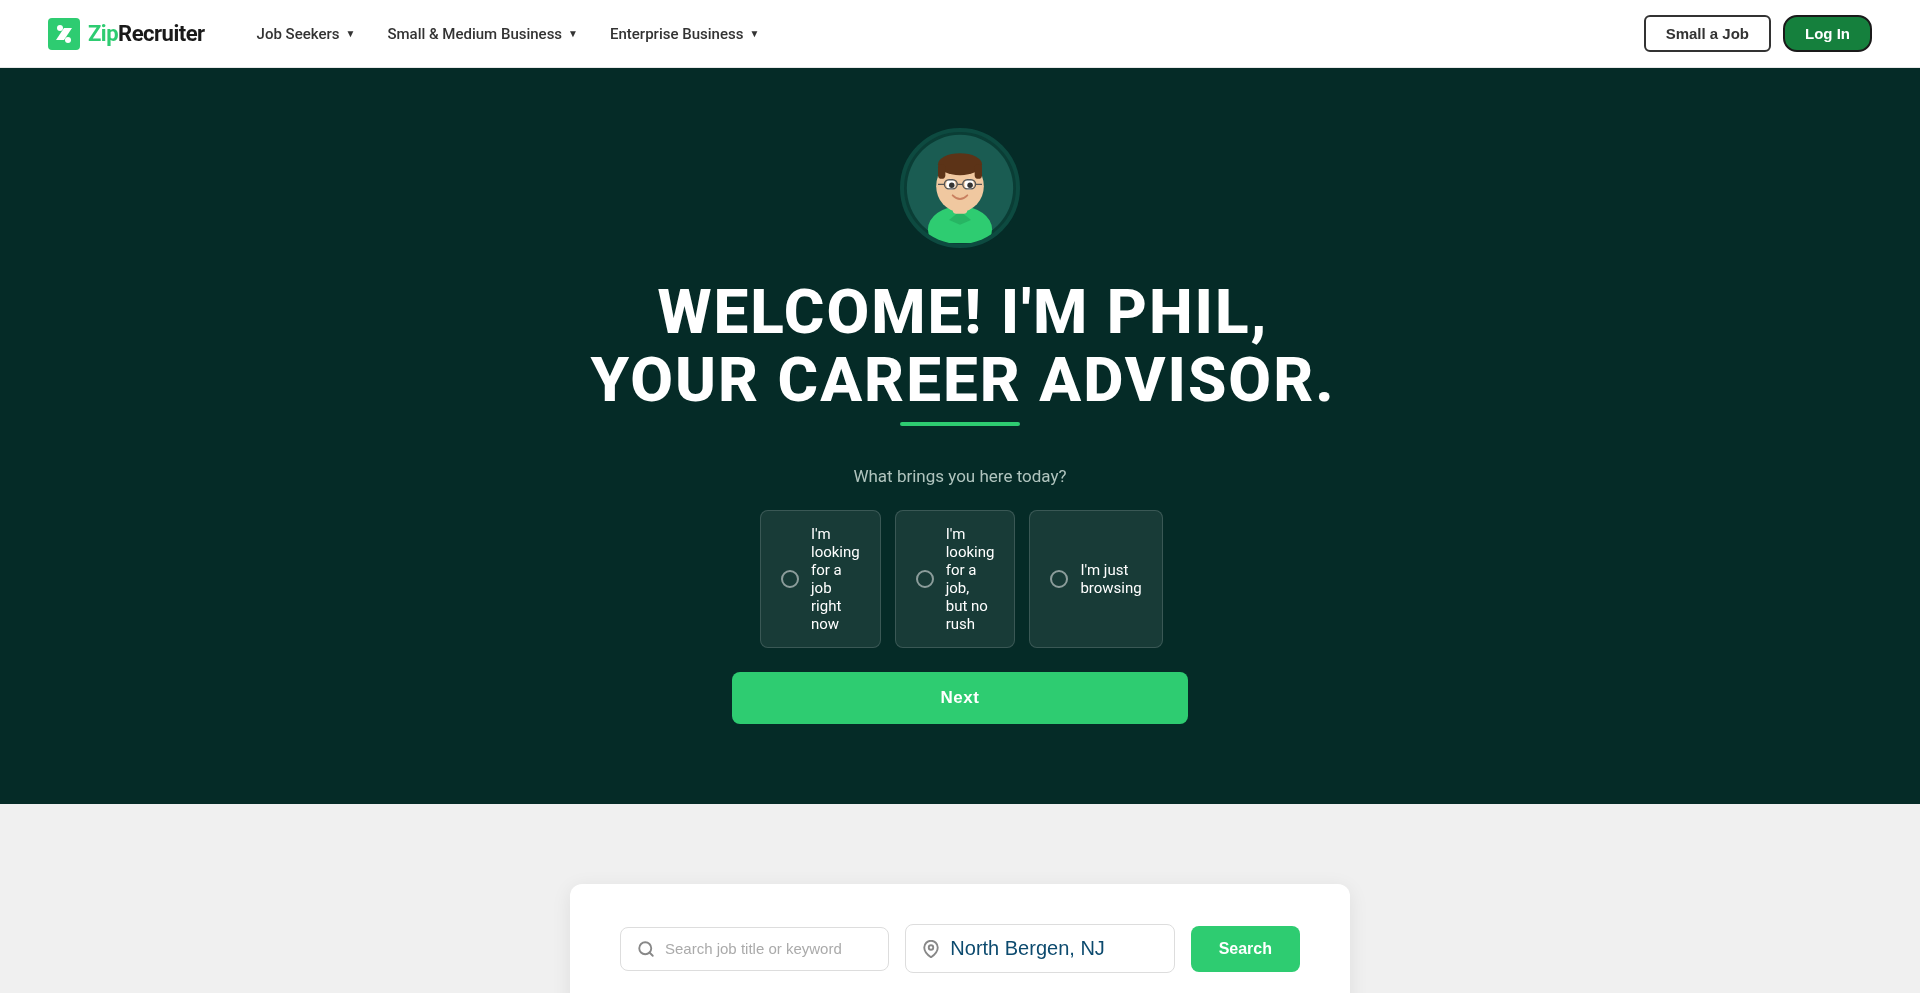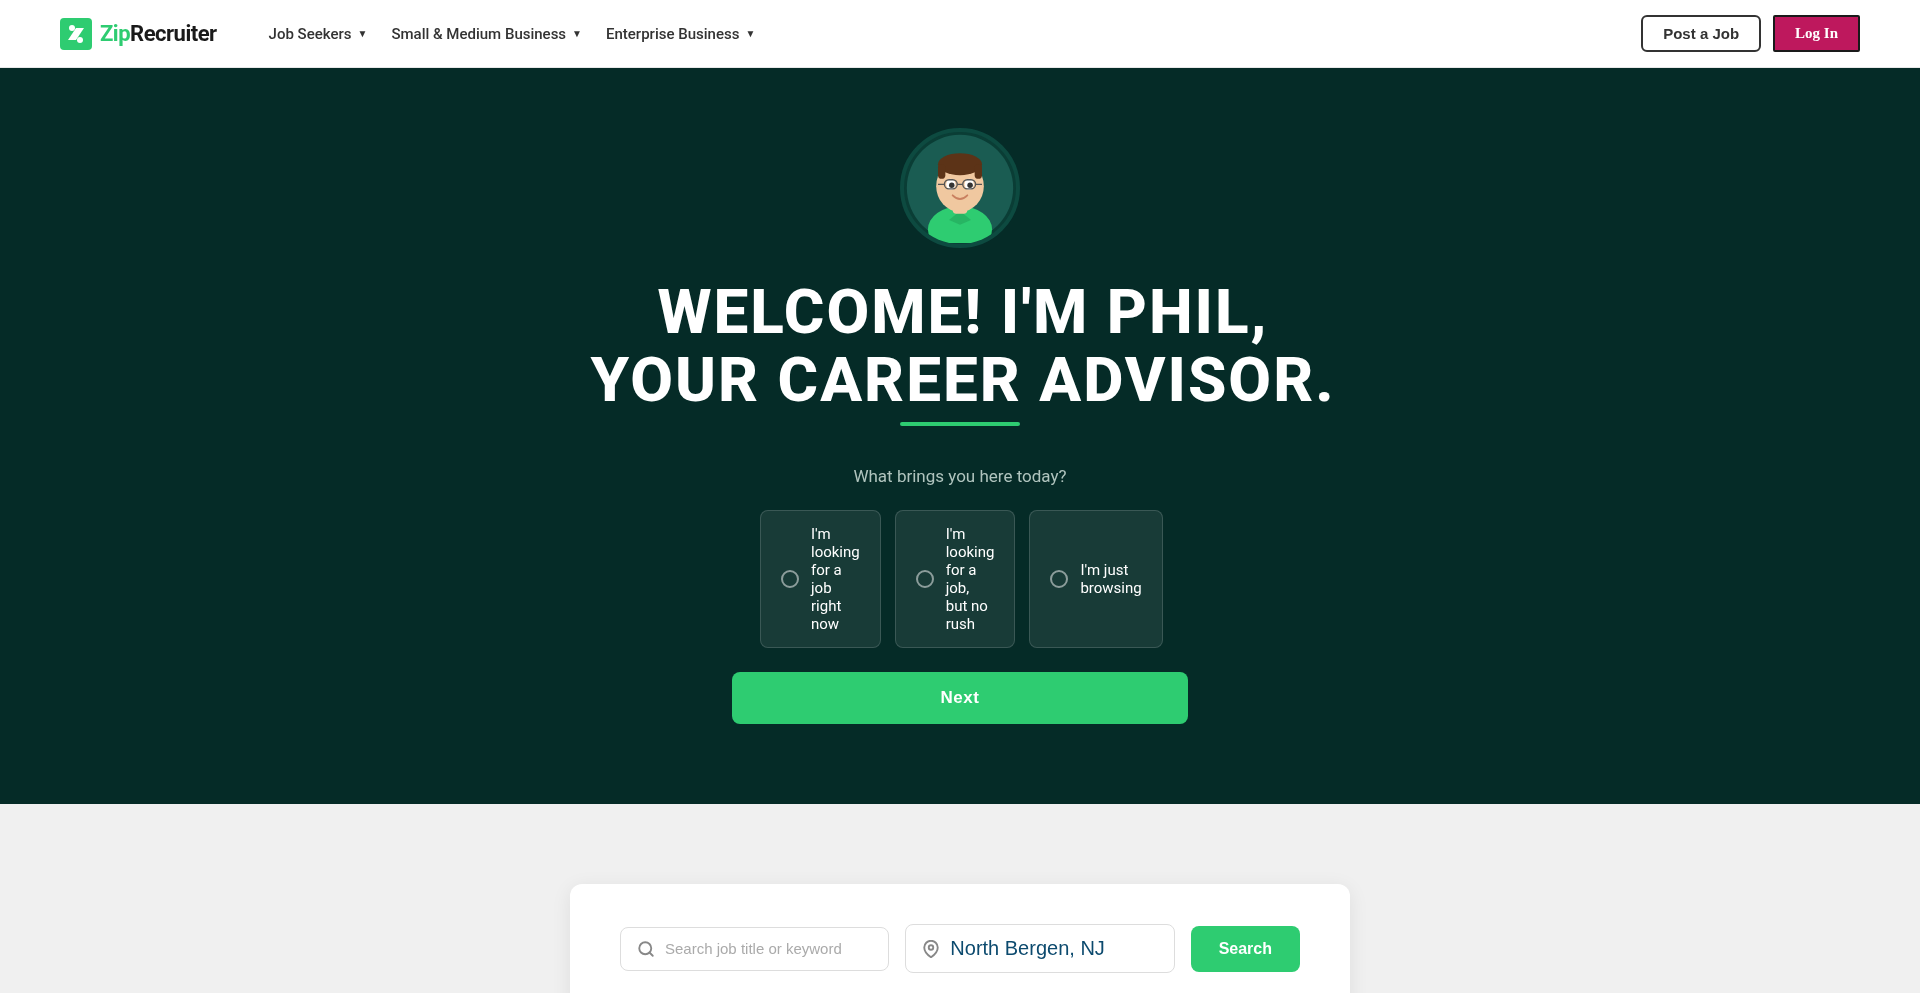--- a/index.html
+++ b/index.html
@@ -13,21 +13,21 @@
       width: 1920px;
       min-height: 993px;
       overflow-x: hidden;
     }
 
     
     .navbar {
       background-color: #ffffff;
       display: flex;
       align-items: center;
-      padding: 0 60px;
+      padding: 0 48px;
       height: 68px;
       justify-content: space-between;
       border-bottom: 1px solid #e8e8e8;
       position: relative;
       z-index: 10;
     }
 
     .navbar-left {
       display: flex;
       align-items: center;
@@ -53,20 +53,21 @@
       letter-spacing: -0.5px;
     }
 
     .logo-text span {
       color: #2ecc71;
     }
 
     .nav-links {
       display: flex;
       align-items: center;
+      gap: 8px;
     }
 
     .nav-item {
       display: flex;
       align-items: center;
       gap: 4px;
       padding: 8px 12px;
       cursor: pointer;
       font-size: 15px;
       color: #333;
@@ -92,30 +93,29 @@
       color: #333;
       padding: 8px 20px;
       border-radius: 6px;
       font-size: 15px;
       font-weight: 600;
       cursor: pointer;
       transition: all 0.15s;
     }
 
     .btn-login {
-      background: #be185d;
+      background: #15803d;
       border: 2px solid #1a1a1a;
       color: #ffffff;
       padding: 8px 20px;
-      border-radius: 2px;
+      border-radius: 14px;
       font-size: 15px;
       font-weight: 600;
       cursor: pointer;
       transition: all 0.15s;
-      font-family: Liberation Serif, serif;
     }
 
     
     .hero {
       background-color: #052b27;
       min-height: 640px;
       display: flex;
       flex-direction: column;
       align-items: center;
       padding: 60px 20px 80px;
@@ -333,21 +333,21 @@
         <span>Small &amp; Medium Business</span>
         <span class="chevron-down">▼</span>
       </div>
       <div class="nav-item">
         <span>Enterprise Business</span>
         <span class="chevron-down">▼</span>
       </div>
     </div>
   </div>
   <div class="navbar-right">
-    <button class="btn-post-job">Post a Job</button>
+    <button class="btn-post-job">Small a Job</button>
     <button class="btn-login">Log In</button>
   </div>
 </nav>
 
 <section class="hero">
 
   <div class="avatar-container">
     <svg class="avatar-svg" viewBox="0 0 120 120" xmlns="http://www.w3.org/2000/svg">
 
       <circle cx="60" cy="60" r="58" fill="#1a5c52"></circle>

